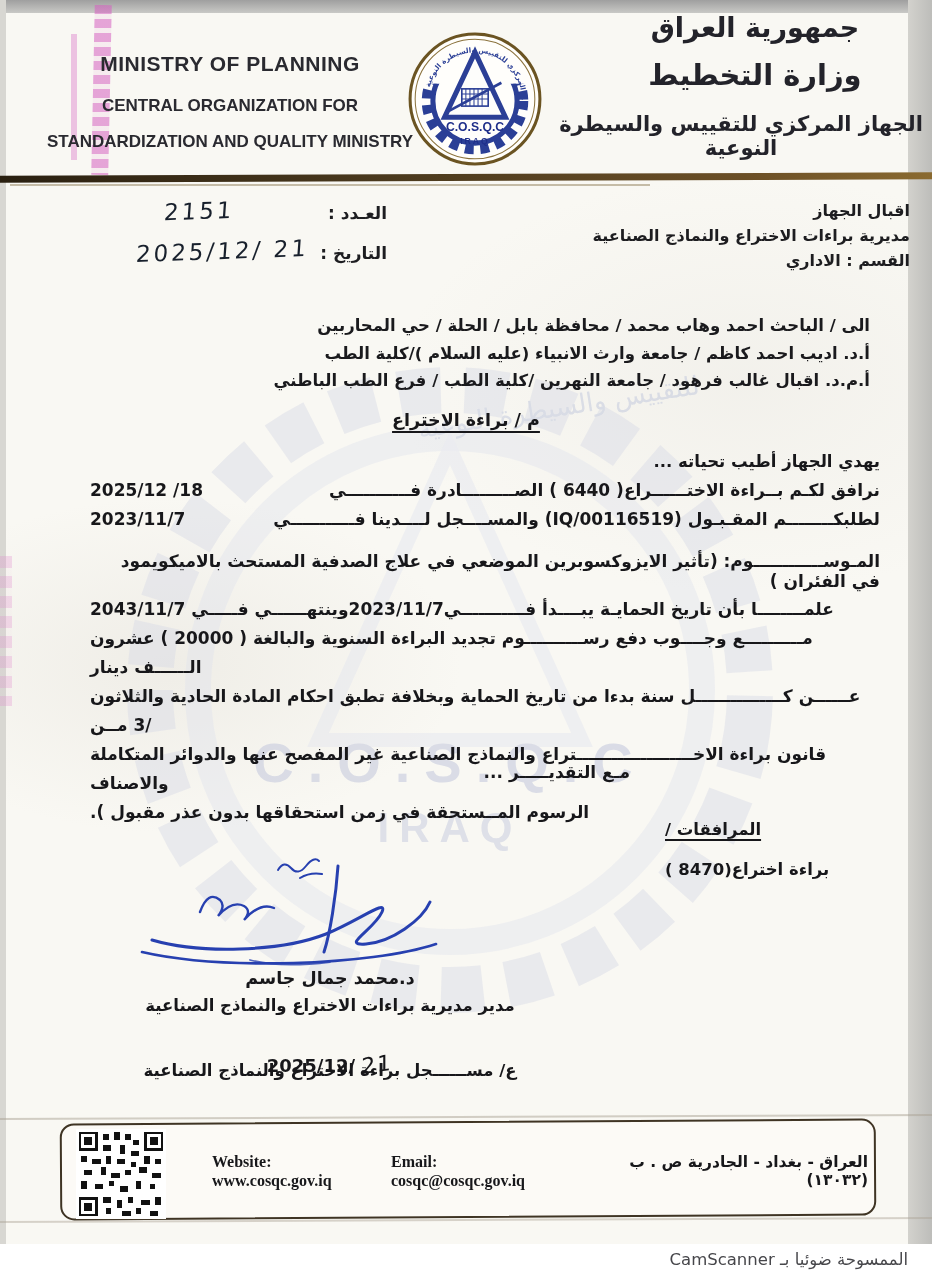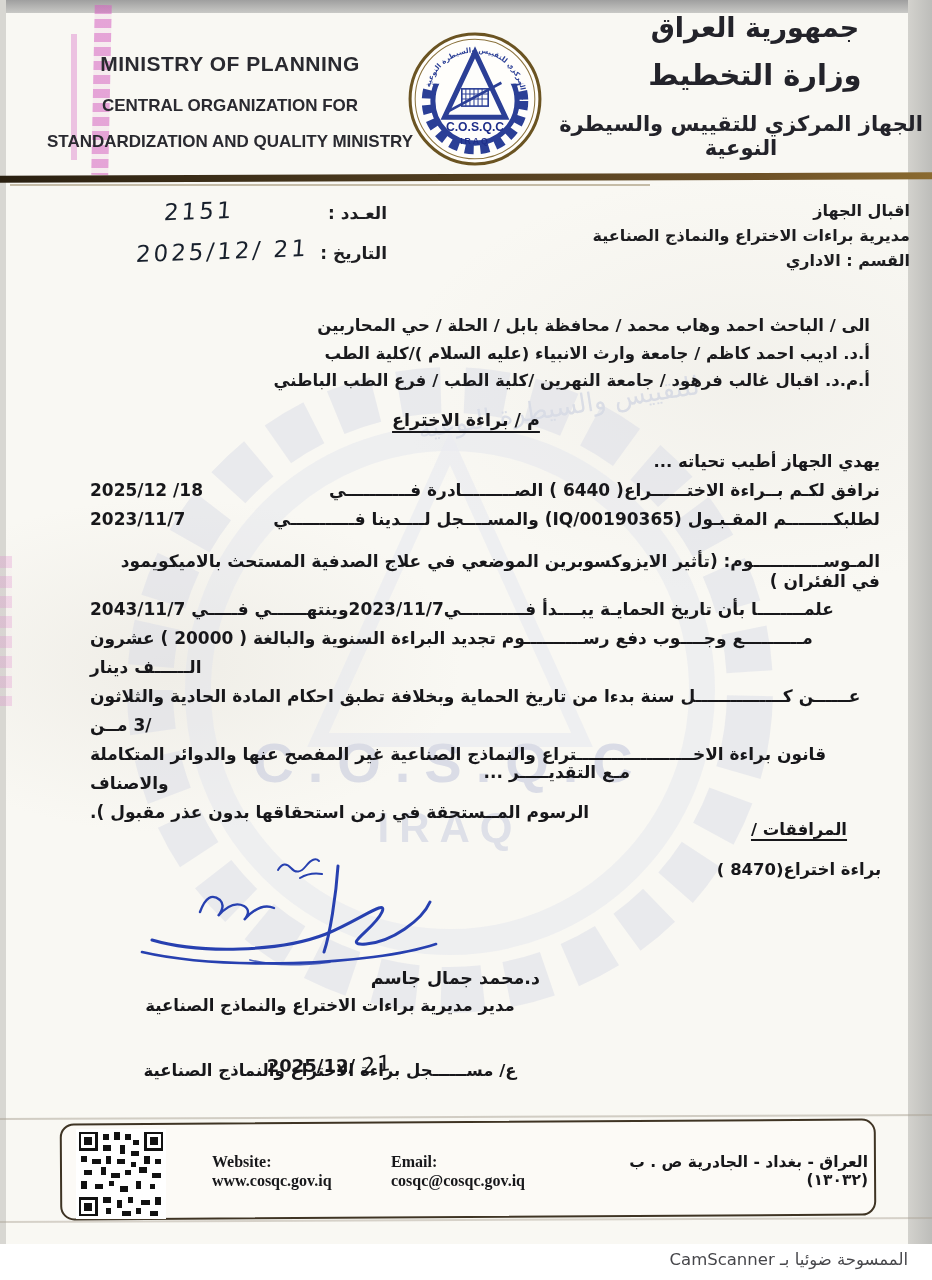--- a/index.html
+++ b/index.html
@@ -66,27 +66,27 @@
   .body-txt{font-size:17px;font-weight:bold;color:#17171a;}
   .greet{left:90px;top:452px;width:790px;direction:rtl;text-align:right;font-size:16.5px;font-weight:bold;color:#17171a;}
   .split-line{display:flex;flex-direction:row-reverse;justify-content:space-between;align-items:baseline;}
   .l1{left:90px;top:480px;width:790px;}
   .l2{left:90px;top:509px;width:790px;}
   .subj{left:90px;top:551px;width:790px;direction:rtl;text-align:right;}
   .para{left:90px;top:595px;width:792px;direction:rtl;text-align:left;line-height:29px;}
   .closing{left:430px;top:762px;width:200px;direction:rtl;text-align:right;font-size:17px;font-weight:bold;color:#17171a;}
 
   
-  .attach{left:688px;top:820px;width:222px;direction:rtl;text-align:center;font-size:16.5px;font-weight:bold;color:#17171a;}
+  .attach{left:665px;top:820px;width:222px;direction:rtl;text-align:left;font-size:16.5px;font-weight:bold;color:#17171a;}
   .attach-title{text-decoration:underline;text-decoration-thickness:2px;text-underline-offset:4px;}
   .attach-item{margin-top:21px;}
 
   
   .sig-svg{left:130px;top:856px;width:330px;height:118px;}
-  .sig-name{left:120px;top:968px;width:420px;font-size:17.5px;font-weight:bold;color:#17171a;}
+  .sig-name{left:120px;top:968px;width:420px;text-align:center;font-size:17.5px;font-weight:bold;color:#17171a;}
   .sig-t1{left:100px;top:996px;width:460px;text-align:center;font-size:16.5px;font-weight:bold;color:#17171a;direction:rtl;}
   .sig-t2{left:100px;top:1061px;width:460px;text-align:center;font-size:16.5px;font-weight:bold;color:#17171a;direction:rtl;}
   .sig-date{left:120px;top:1052px;width:420px;text-align:center;font-size:18px;font-weight:bold;color:#17171a;}
   .hand2{display:inline-block;transform:rotate(-8deg) skewX(-8deg);font-size:22px;font-weight:500;letter-spacing:2px;}
 
   
   .footer-box{left:60px;top:1121px;width:812px;height:93px;border:2.5px solid #3f3categ;border:2.5px solid #3f3424;
               border-radius:14px;background:rgba(253,252,248,.6);transform:rotate(-.35deg);}
   .qr{left:76px;top:1129px;width:90px;height:90px;}
   .footer-row{left:212px;top:1152px;width:656px;display:flex;justify-content:space-between;align-items:baseline;}
@@ -184,21 +184,21 @@
 
   <div class="abs subject-title ar">م / براءة الاختراع</div>
 
   <div class="abs greet">يهدي الجهاز أطيب تحياته ...</div>
 
   <div class="abs l1 split-line body-txt">
     <span class="ar" dir="rtl">نرافق لكـم بــراءة الاختــــــراع( 6440 ) الصـــــــــادرة فـــــــــــي</span>
     <span dir="ltr">2025/12 /18</span>
   </div>
   <div class="abs l2 split-line body-txt">
-    <span class="ar" dir="rtl">لطلبكــــــــم المقـبـول (IQ/00190365) والمســــجل لــــدينا فـــــــــــي</span>
+    <span class="ar" dir="rtl">لطلبكــــــــم المقـبـول (IQ/00116519) والمســــجل لــــدينا فـــــــــــي</span>
     <span dir="ltr">2023/11/7</span>
   </div>
 
   <div class="abs subj body-txt">المـوســــــــــــوم: (تأثير الايزوكسوبرين الموضعي في علاج الصدفية المستحث بالاميكويمود في الفئران )</div>
 
   <div class="abs para body-txt">
     <div>علمــــــــا بأن تاريخ الحمايـة يبــــدأ فـــــــــــي2023/11/7وينتهــــــي فـــــي 2043/11/7</div>
     <div>مــــــــــع وجــــوب دفع رســــــــــوم تجديد البراءة السنوية والبالغة ( 20000 ) عشرون الــــــف دينار</div>
     <div>عــــــن كـــــــــــــــل سنة بدءا من تاريخ الحماية وبخلافة تطبق احكام المادة الحادية والثلاثون /3 مــن</div>
     <div>قانون براءة الاخــــــــــــــــــــتراع والنماذج الصناعية غير المفصح عنها والدوائر المتكاملة والاصناف</div>

